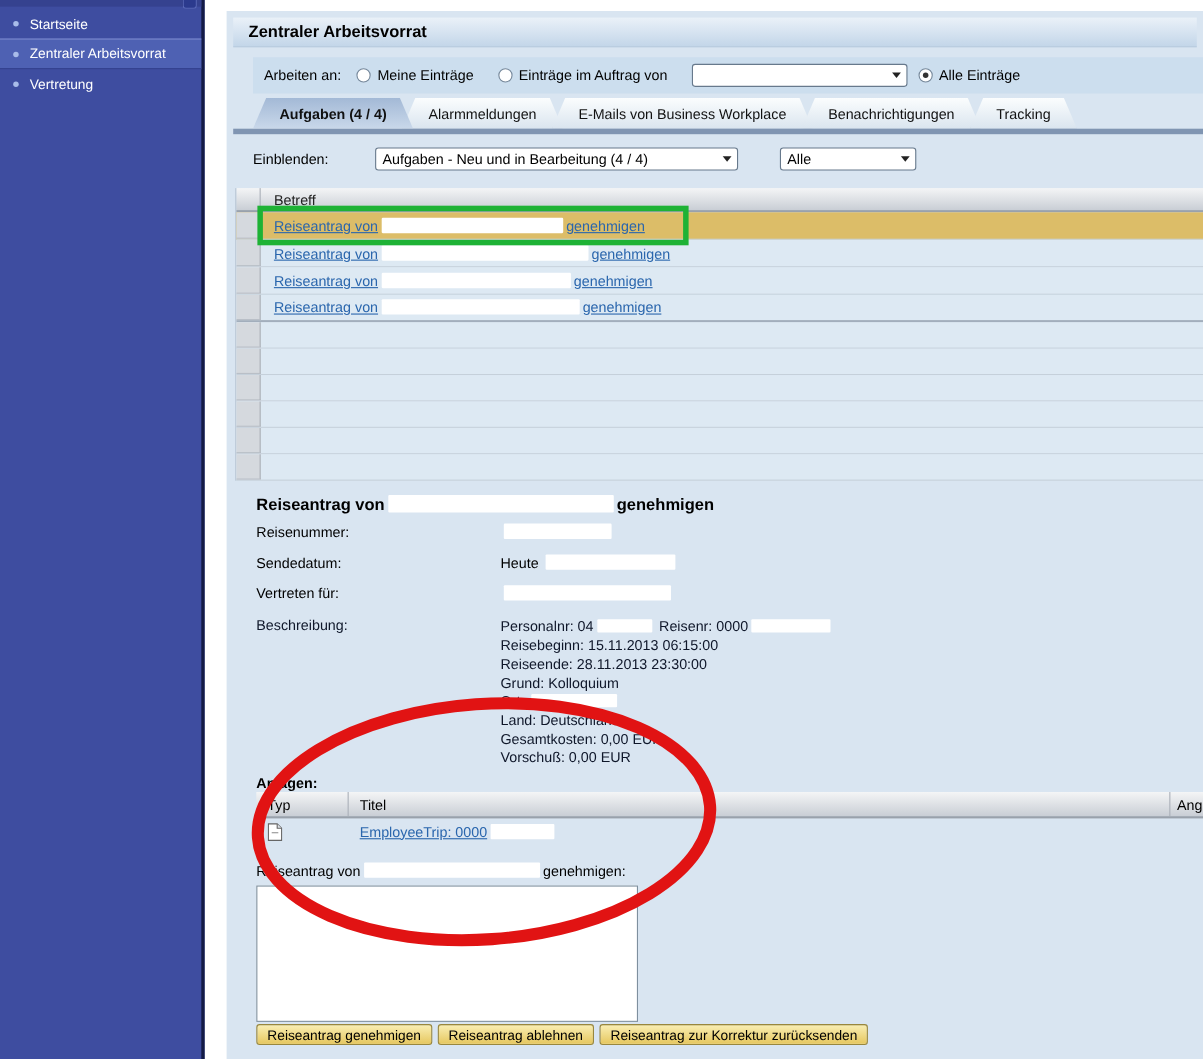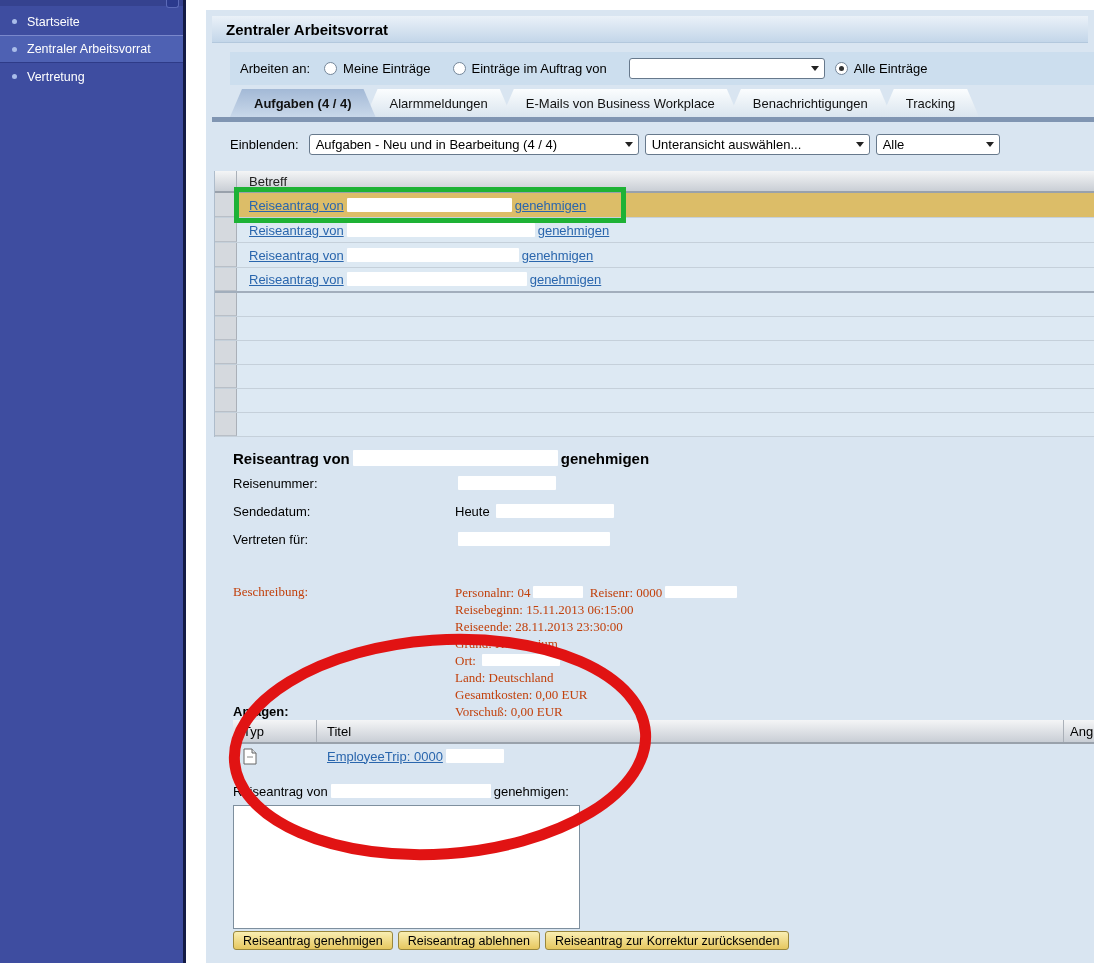--- a/index.html
+++ b/index.html
@@ -44,21 +44,21 @@
   .tab{height:28px;display:flex;align-items:center;padding:0 24px;font-size:13px;color:#111;
        clip-path:polygon(12px 0,calc(100% - 12px) 0,100% 100%,0 100%);
        background:linear-gradient(#fbfdfe,#dae5ef);margin-right:-10px;position:relative;
        filter:drop-shadow(0 0 1px #7d92ae);cursor:pointer;}
   .tab.active{background:linear-gradient(#a3b9d6,#c9d8ea);font-weight:bold;z-index:2;}
   #tabbar{position:absolute;left:6px;top:107px;width:882px;height:5px;background:#8095b2;}
 
   
   #einblenden{position:absolute;left:24px;top:122px;height:24px;display:flex;align-items:center;font-size:13px;}
   #einblenden .eb-label{margin-right:10px;}
-  #einblenden .fake-select{margin-right:6px;}
+  #einblenden .fake-select{margin-right:6px;margin-left:32px;}
   .w330{width:330px;} .w225{width:225px;} .w124{width:124px;}
 
   
   #task-table{position:absolute;left:8px;top:161px;width:880px;border-left:1px solid #aebccb;box-sizing:border-box;}
   .t-head{display:flex;height:22px;background:linear-gradient(#f4f5f6,#c9ced5);
           border-bottom:2px solid #99a1ab;box-sizing:border-box;}
   .sel-cell{width:22px;flex:0 0 auto;background:#d5d9de;border-right:1px solid #aab0b8;
             border-bottom:1px solid #b9bfc7;box-sizing:border-box;}
   .t-head .sel-cell{background:transparent;border-bottom:none;}
   .t-head-label{display:flex;align-items:center;padding-left:12px;font-size:13px;color:#222;}
@@ -70,21 +70,21 @@
   .link{color:#2a66ad;text-decoration:underline;font-size:13px;cursor:pointer;white-space:nowrap;}
   .redact{display:inline-block;background:#fff;height:14px;vertical-align:-2px;margin:0 3px;border-radius:1px;}
 
   
   #detail-heading{position:absolute;left:27px;top:440px;font-size:15px;font-weight:bold;color:#000;white-space:nowrap;}
   #detail-heading .redact{height:16px;}
   #detail-fields{position:absolute;left:27px;top:466px;width:620px;font-size:13px;color:#000;}
   .d-row{position:relative;height:28px;}
   .d-label{position:absolute;left:0;top:0;}
   .d-val{position:absolute;left:222px;top:0;white-space:nowrap;}
-  #description{position:absolute;left:27px;top:574px;width:620px;font-size:13px;color:#c2410c;font-family:Liberation Serif, serif;}
+  #description{position:absolute;left:27px;top:551px;width:620px;font-size:13px;color:#0f172a;}
   #description .d-label{position:absolute;left:0;top:0;}
   #desc-lines{margin-left:222px;}
   .desc-line{line-height:17px;height:17px;white-space:nowrap;}
   .desc-line .redact{height:12px;vertical-align:-1px;}
 
   
   #anlagen-label{position:absolute;left:27px;top:694px;font-size:13px;font-weight:bold;color:#000;}
   #anlagen-table{position:absolute;left:27px;top:710px;width:861px;font-size:13px;}
   .a-head{display:flex;height:24px;background:linear-gradient(#f4f5f6,#c9ced5);
           border-bottom:2px solid #99a1ab;box-sizing:border-box;align-items:center;}
@@ -182,24 +182,20 @@
       </div>
     <div id="tabbar"></div>
 
     <div id="einblenden">
       <span class="eb-label">Einblenden:</span>
       <span id="einblenden-selects" style="display:flex;align-items:center;">
           <span class="fake-select w330">
             <span class="val">Aufgaben - Neu und in Bearbeitung  (4 / 4)</span>
             <span class="arrow"></span>
           </span>
-          <span class="fake-select w225">
-            <span class="val">Unteransicht auswählen...</span>
-            <span class="arrow"></span>
-          </span>
           <span class="fake-select w124">
             <span class="val">Alle</span>
             <span class="arrow"></span>
           </span>
         </span>
     </div>
 
     <div id="task-table">
       <div class="t-head">
         <div class="sel-cell"></div>

